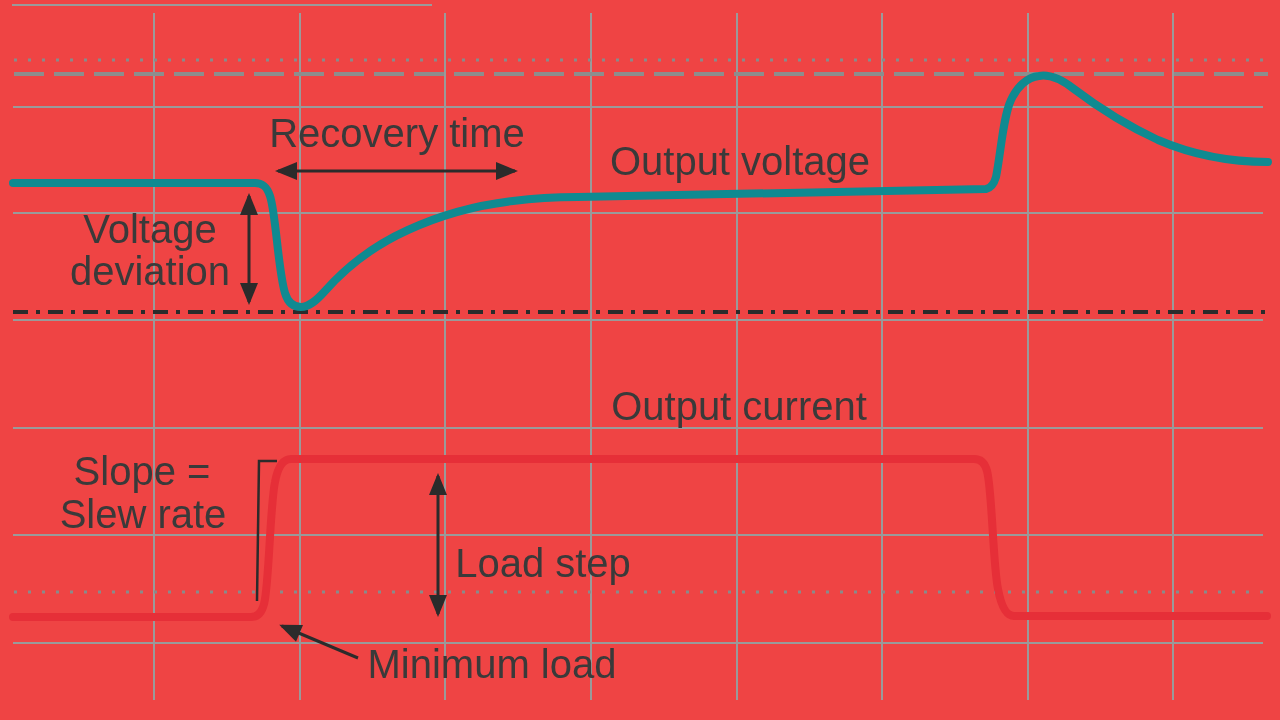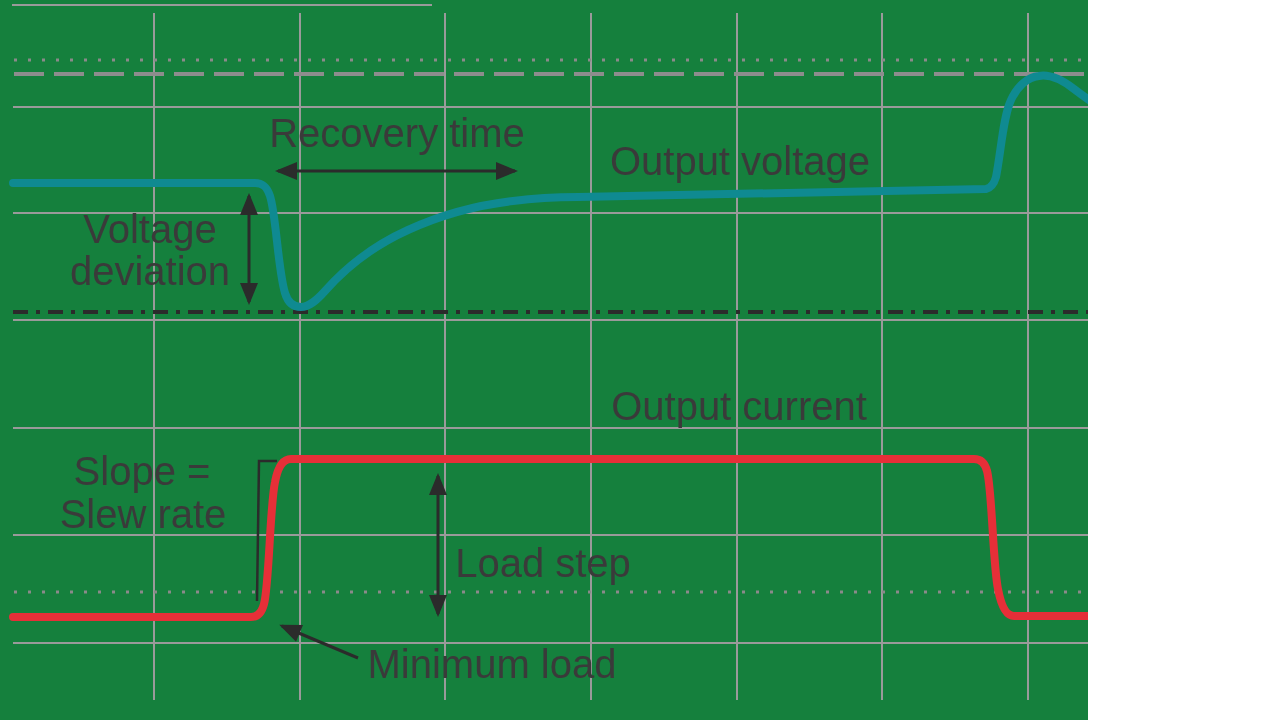--- a/index.html
+++ b/index.html
@@ -1,16 +1,16 @@
 <!DOCTYPE html>
 <html><head>
 <meta charset="utf-8">
 <style>
   html,body{margin:0;padding:0;background:#ffffff;}
-  #stage{position:relative;width:1088px;height:720px;background:#15803d;overflow:hidden;}
+  #stage{position:relative;width:1280px;height:720px;background:#ef4444;overflow:hidden;}
   svg{display:block;}
   .grid-line{stroke:#9a9a9a;stroke-width:2;fill:none;}
   .ref-dotted{stroke:#8a8a8a;stroke-width:3;stroke-dasharray:3 11;fill:none;}
   .ref-dashed{stroke:#8d8d8d;stroke-width:4;stroke-dasharray:30 10;fill:none;}
   .ref-dashdot{stroke:#2b2b2b;stroke-width:4;stroke-dasharray:15 8 4 8;fill:none;}
   .wave-voltage{stroke:#0f8a91;stroke-width:8;fill:none;stroke-linejoin:round;stroke-linecap:round;}
   .wave-current{stroke:#e62f38;stroke-width:8;fill:none;stroke-linejoin:round;stroke-linecap:round;}
   .anno-line{stroke:#2b2b2b;stroke-width:3;fill:none;}
   .anno-thin{stroke:#2b2b2b;stroke-width:2.5;fill:none;}
   .lbl{font-family:"Liberation Sans","DejaVu Sans",sans-serif;font-size:40px;fill:#3a3a3a;}

